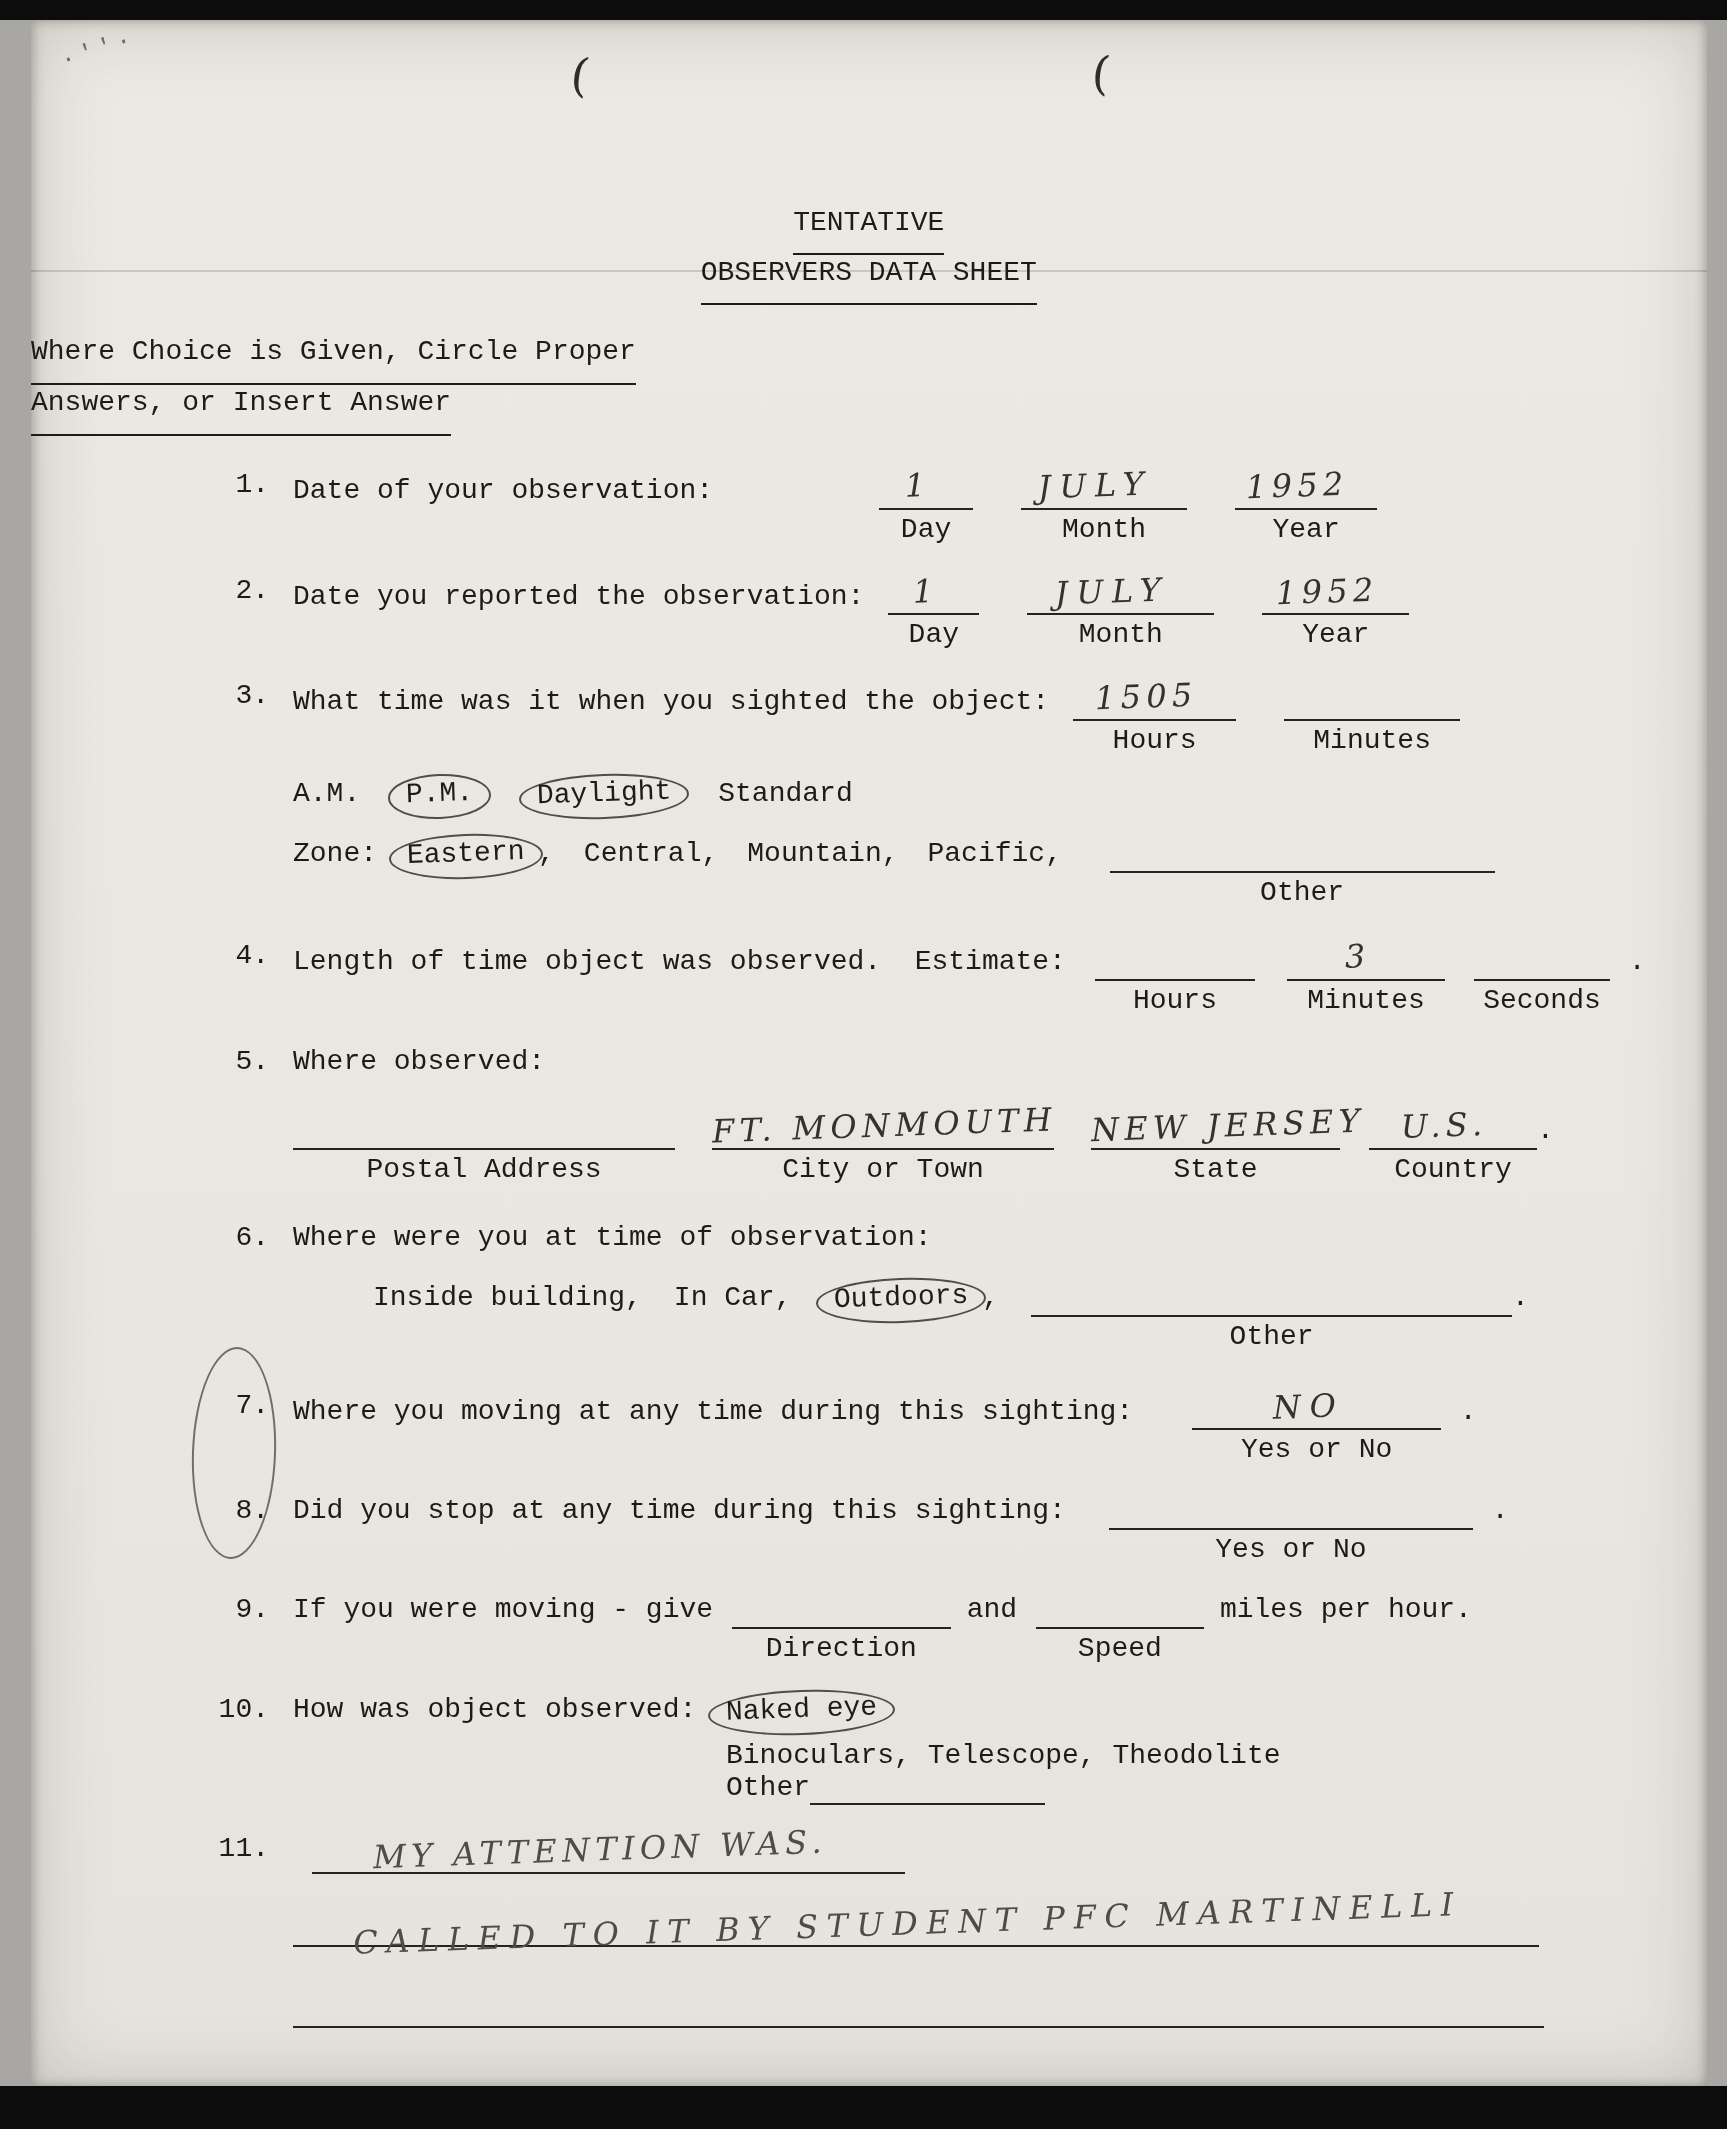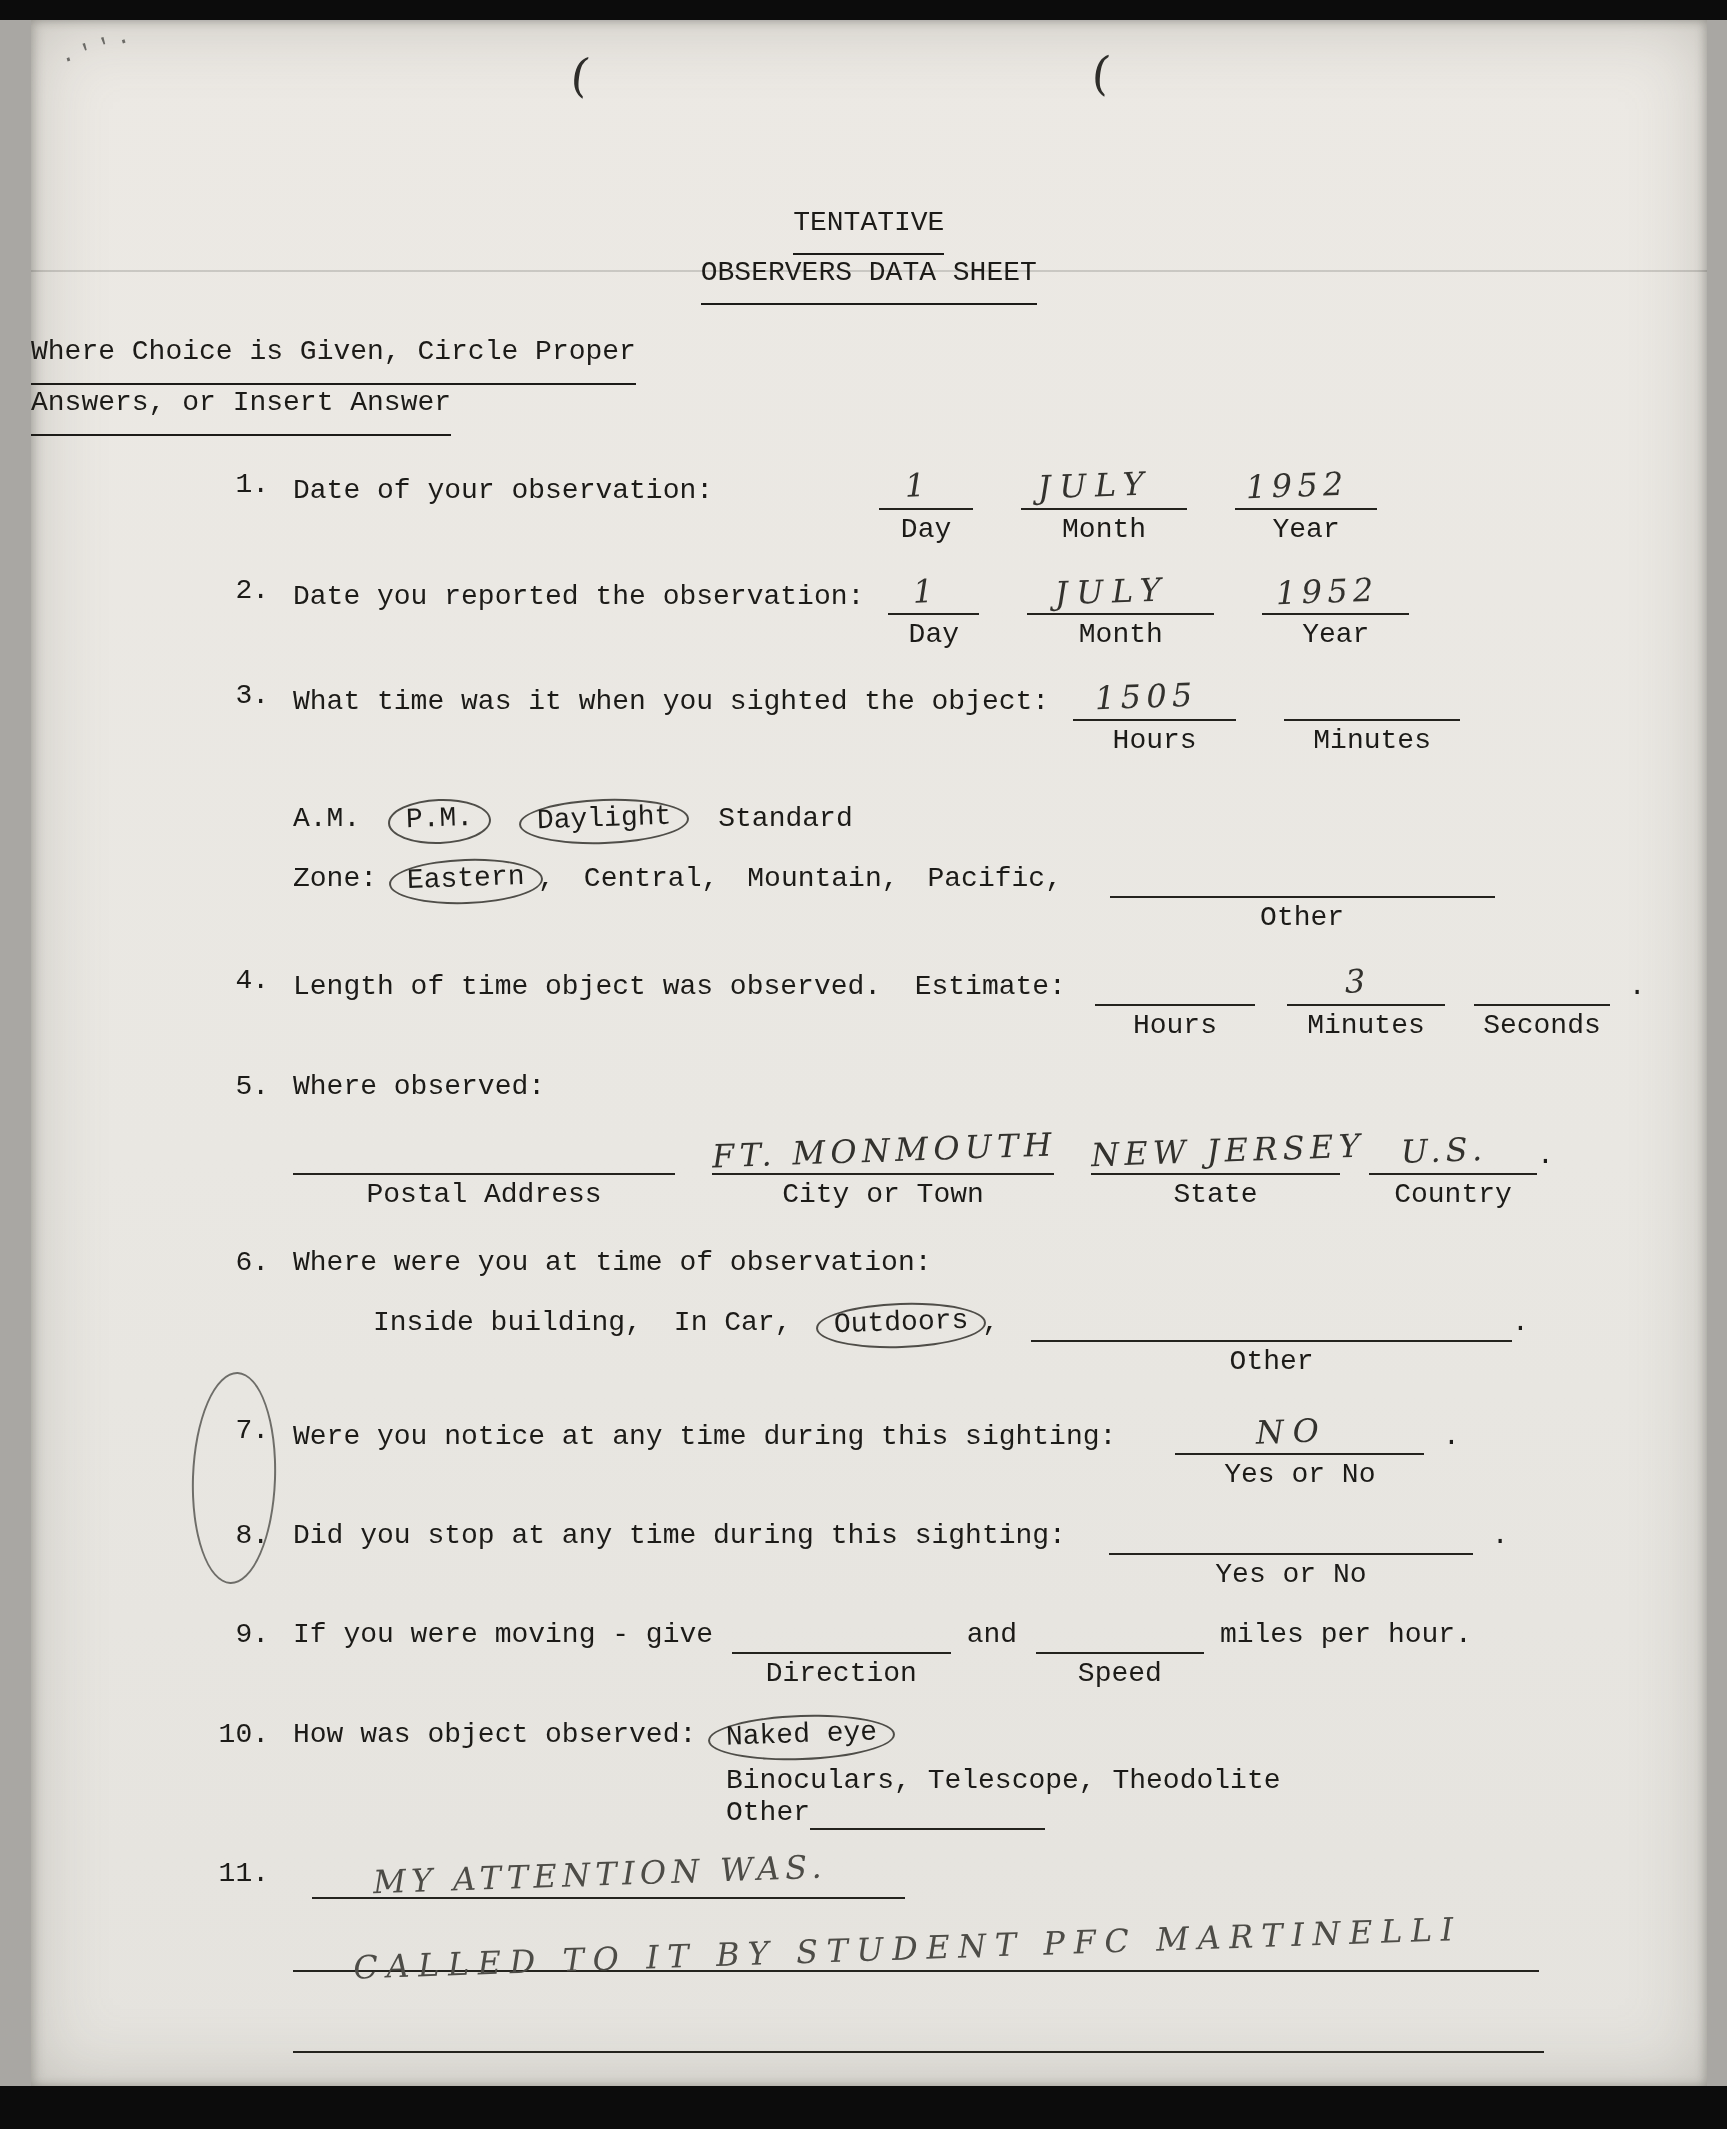--- a/index.html
+++ b/index.html
@@ -144,21 +144,21 @@
             <span class="qtext">What time was it when you sighted the object:</span>
             <span class="field ml45 mr90" style="width:163px">
               <span class="write"><span class="hand">1505</span></span>
               <span class="flabel">Hours</span>
             </span>
             <span class="field" style="width:176px">
               <span class="write"><span class="hand"></span></span>
               <span class="flabel">Minutes</span>
             </span>
           </div>
-          <div class="subline" style="margin-top:45px">
+          <div class="subline" style="margin-top:20px">
             <span class="qtext mr60">A.M.</span>
             <span class="circled mr60"><span class="qtext">P.M.</span></span>
             <span class="circled mr55"><span class="qtext">Daylight</span></span>
             <span class="qtext">Standard</span>
           </div>
           <div class="subline" style="margin-top:26px">
             <span class="qtext mr30">Zone:</span>
             <span class="circled"><span class="qtext">Eastern</span></span>
             <span class="qtext mr55">,</span>
             <span class="qtext mr55">Central,</span>
@@ -242,21 +242,21 @@
         </div>
       </div>
 
       <div class="q">
         <span class="qnumwrap">
           <span class="oval78"></span>
           <span class="qnum2">7.</span>
         </span>
         <div class="qbody">
           <div class="qline">
-            <span class="qtext">Were you notice at any time during this sighting:</span>
+            <span class="qtext">Where you moving at any time during this sighting:</span>
             <span class="field ml110" style="width:249px">
               <span class="write"><span class="hand big">NO</span></span>
               <span class="flabel">Yes or No</span>
             </span>
             <span class="qtext ml35">.</span>
           </div>
         </div>
       </div>
 
       <div class="q">

